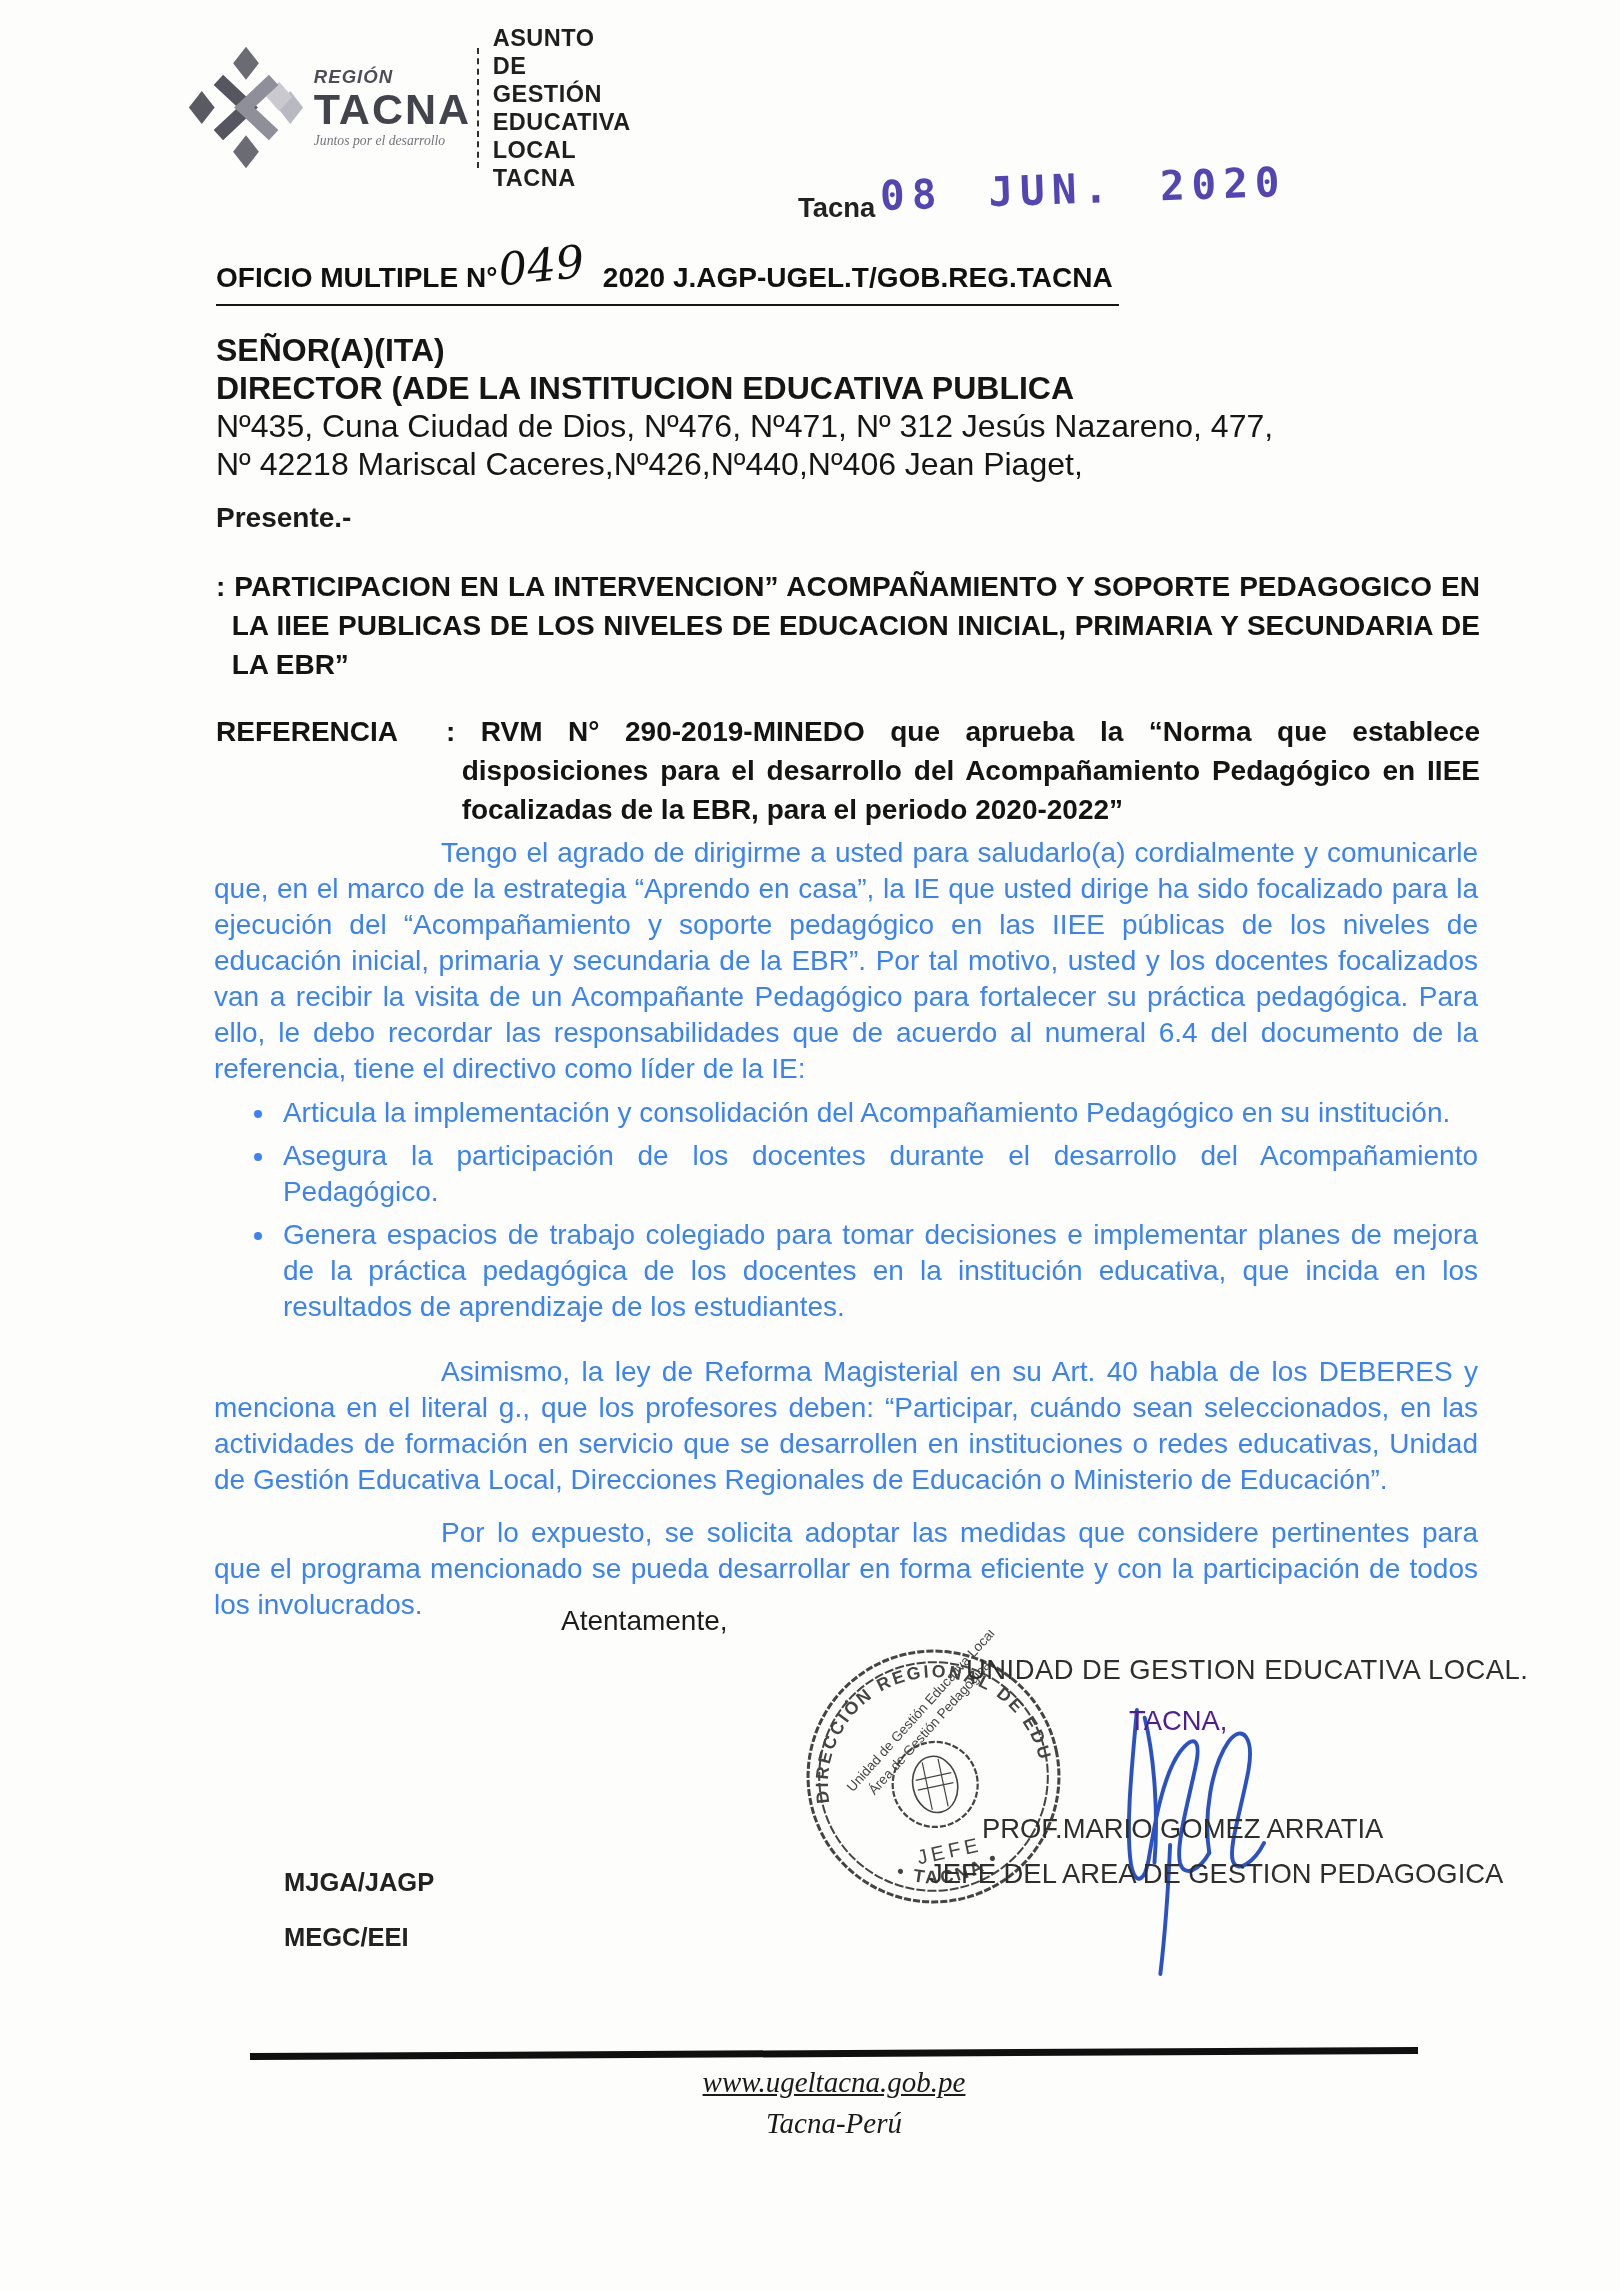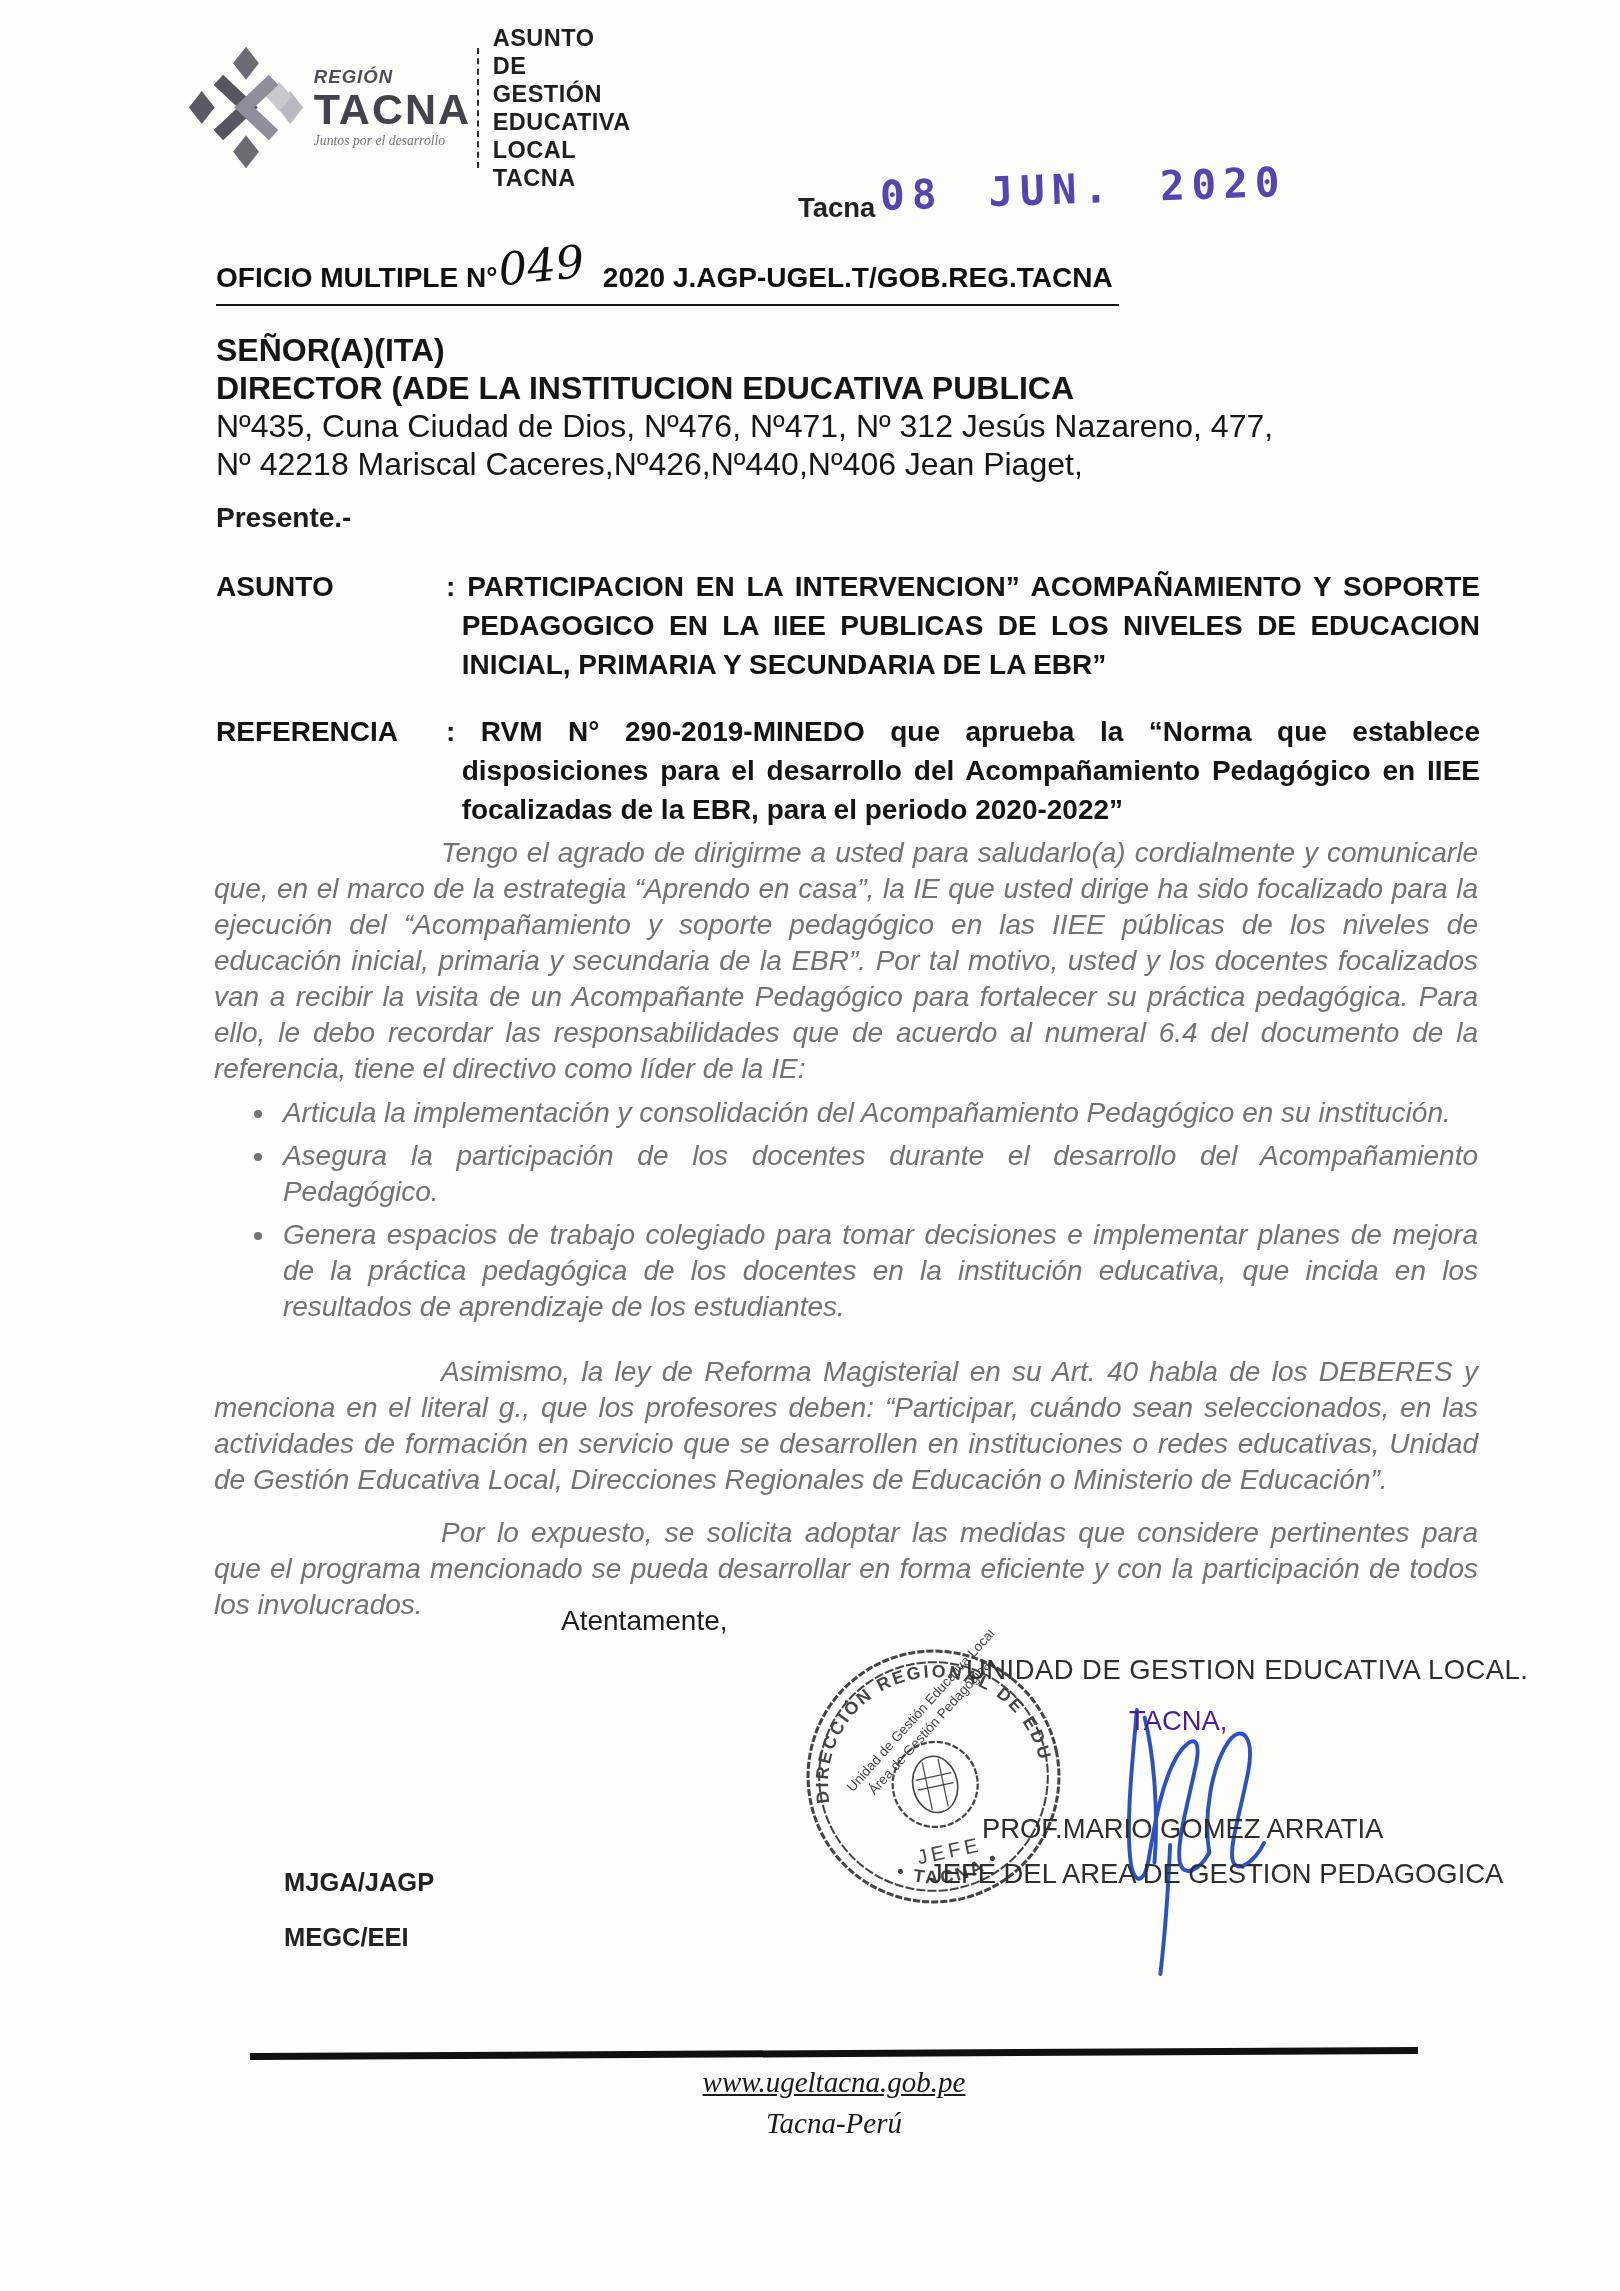--- a/index.html
+++ b/index.html
@@ -32,21 +32,21 @@
   .present { position:absolute; left:216px; top:502px; font-size:28px; font-weight:bold; }
 
   
   .label-row { position:absolute; left:216px; width:1264px; display:flex; font-size:28px; font-weight:bold; line-height:39px; color:#141414; }
   .label-row .lbl { flex:0 0 230px; }
   .label-row .val { flex:1; padding-left:15.7px; text-indent:-15.7px; text-align:justify; }
   .subject-row { top:567px; }
   .reference-row { top:712px; }
 
   
-  .body-text { position:absolute; left:214px; top:835px; width:1264px; font-size:28px; line-height:36px; text-align:justify; color:#737373;font-style:italic; }
+  .body-text { position:absolute; left:214px; top:835px; width:1264px; font-size:28px; line-height:36px; text-align:justify; color:#3b82f6; }
   .body-text p.ind { text-indent:227px; }
   .body-text ul { margin:7.8px 0 0 63px; list-style:disc; }
   .body-text li { margin-bottom:6.9px; padding-left:5.9px; text-align:justify; }
   .p2 { margin-top:29px; }
   .p3 { margin-top:17.6px; }
   .p4 { margin-top:33px; }
 
   
   .atentamente { position:absolute; left:561px; top:1605px; font-size:28px; }
   .org-line1 { position:absolute; left:966px; top:1654px; font-size:27.4px; color:#2e2e2e; letter-spacing:0.5px; }
@@ -104,21 +104,20 @@
 
   <div class="addressee">
     <div class="bold">SEÑOR(A)(ITA)</div>
     <div class="bold">DIRECTOR (ADE LA INSTITUCION EDUCATIVA PUBLICA</div>
     <div>Nº435, Cuna Ciudad de Dios, Nº476, Nº471, Nº 312 Jesús Nazareno, 477,</div>
     <div>Nº 42218 Mariscal Caceres,Nº426,Nº440,Nº406 Jean Piaget,</div>
   </div>
   <div class="present">Presente.-</div>
 
   <div class="label-row subject-row">
-    <div class="lbl">ASUNTO</div>
     <div class="val">: PARTICIPACION EN LA INTERVENCION” ACOMPAÑAMIENTO Y SOPORTE PEDAGOGICO EN LA IIEE PUBLICAS DE LOS NIVELES DE EDUCACION INICIAL, PRIMARIA Y SECUNDARIA DE LA EBR”</div>
   </div>
 
   <div class="label-row reference-row">
     <div class="lbl">REFERENCIA</div>
     <div class="val">: RVM N° 290-2019-MINEDO que aprueba la “Norma que establece disposiciones para el desarrollo del Acompañamiento Pedagógico en IIEE focalizadas de la EBR, para el periodo 2020-2022”</div>
   </div>
 
   <div class="body-text">
     <p class="ind">Tengo el agrado de dirigirme a usted para saludarlo(a) cordialmente y comunicarle que, en el marco de la estrategia “Aprendo en casa”, la IE que usted dirige ha sido focalizado para la ejecución del “Acompañamiento y soporte pedagógico en las IIEE públicas de los niveles de educación inicial, primaria y secundaria de la EBR”. Por tal motivo, usted y los docentes focalizados van a recibir la visita de un Acompañante Pedagógico para fortalecer su práctica pedagógica. Para ello, le debo recordar las responsabilidades que de acuerdo al numeral 6.4 del documento de la referencia, tiene el directivo como líder de la IE:</p>

